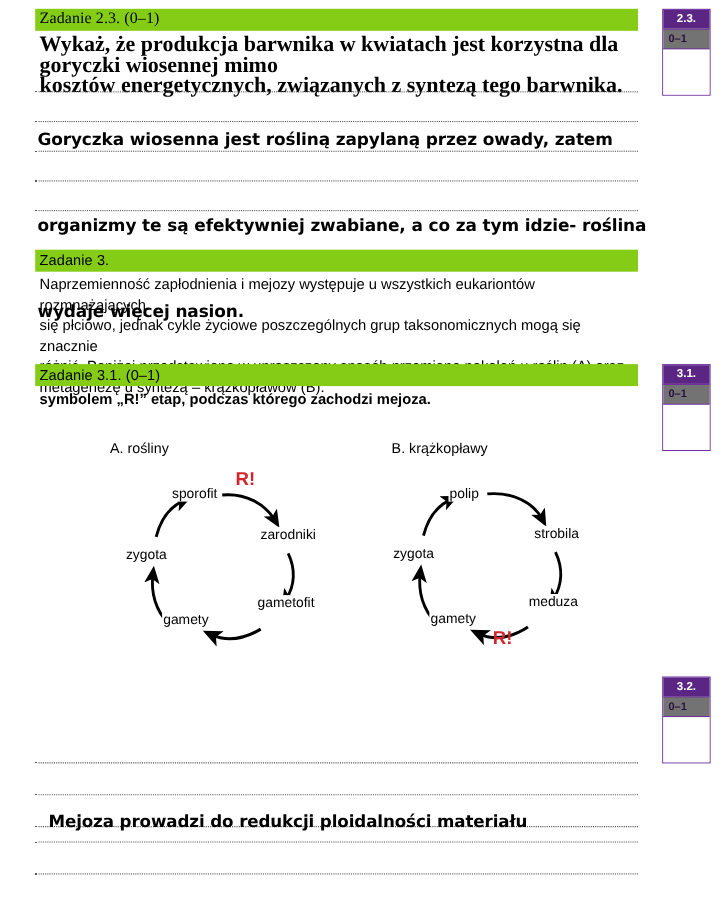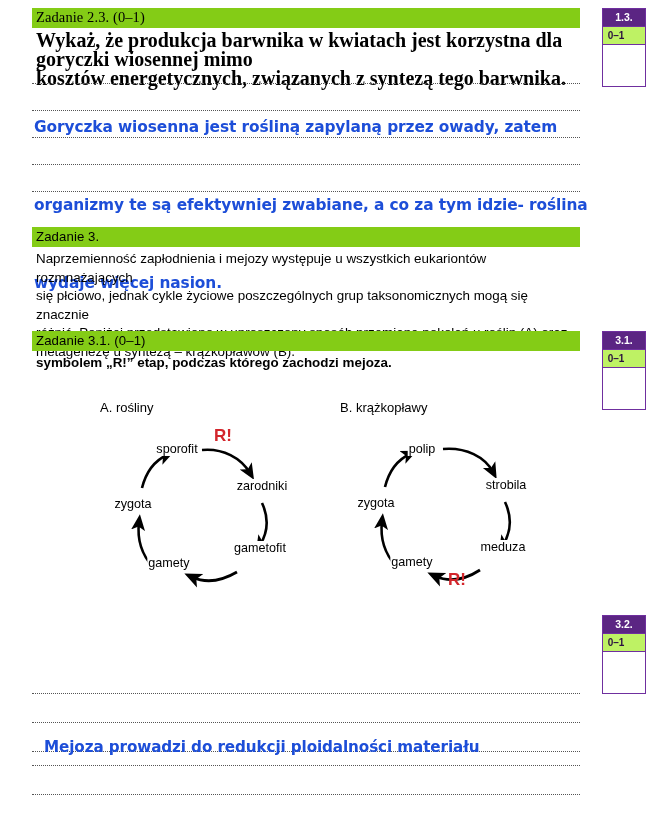--- a/index.html
+++ b/index.html
@@ -69,21 +69,21 @@
   .score-num {
     background: #5b2583;
     color: #ffffff;
     font-size: 10.5px;
     font-weight: bold;
     text-align: center;
     padding: 3px 0 3px 0;
     line-height: 11px;
   }
   .score-range {
-    background: #bef264;
+    background: #737373;
     color: #2a1040;
     font-size: 10px;
     font-weight: bold;
     text-align: center;
     padding: 3px 16px 3px 0;
     line-height: 11px;
     border-top: 1.2px solid #6f2f9f;
     border-bottom: 1.2px solid #6f2f9f;
   }
   .score-blank {
@@ -98,21 +98,21 @@
     width: 548px;
     height: 0;
     border-top: 1.4px dotted #555555;
   }
 
   
   .hand {
     position: absolute;
     left: 34px;
     width: 552px;
-    color: #1d4ed8;
+    color: #000000;
     font-family: "DejaVu Sans", sans-serif;
     font-weight: bold;
     font-size: 15.4px;
     line-height: 26px;
     letter-spacing: -0.1px;
     white-space: pre;
   }
   .hand.hand2 {
     left: 44px;
     font-size: 15.2px;
@@ -156,21 +156,21 @@
 
   <div class="task" style="top:8px;">
     <div class="task-header serif">Zadanie 2.3. (0–1)</div>
     <div class="task-body serif">
       <div>Wykaż, że produkcja barwnika w kwiatach jest korzystna dla goryczki wiosennej mimo</div>
       <div>kosztów energetycznych, związanych z syntezą tego barwnika.</div>
     </div>
   </div>
 
   <div class="score-box" style="top:8px;">
-    <div class="score-num">1.3.</div>
+    <div class="score-num">2.3.</div>
     <div class="score-range">0–1</div>
     <div class="score-blank"></div>
   </div>
 
   <div class="rule" style="top:83px;"></div>
   <div class="rule" style="top:110px;"></div>
   <div class="rule" style="top:137px;"></div>
   <div class="rule" style="top:164px;"></div>
   <div class="rule" style="top:191px;"></div>
 
@@ -229,21 +229,21 @@
     <div class="node" style="left:167px; top:86px;">zarodniki</div>
     <div class="node" style="left:165px; top:148px;">gametofit</div>
     <div class="node" style="left:74px;  top:163px;">gamety</div>
     <div class="node" style="left:38px;  top:104px;">zygota</div>
 
     <div class="rmark" style="left:128px; top:36px;">R!</div>
   </div>
 
   <div class="diagram" style="left:340px; top:400px; width:235px; height:195px;">
 
-    <div class="diagram-title" style="left:0px; top:0px;">B. krążkopławy</div>
+    <div class="diagram-title" style="left:16px; top:0px;">B. krążkopławy</div>
 
     <svg width="235" height="195" style="position:absolute; left:0; top:0;">
       <defs>
         <marker id="ah-b" markerWidth="7" markerHeight="7" refX="3.2" refY="3" orient="auto" markerUnits="strokeWidth">
           <path d="M0,0.3 L6.2,3 L0,5.7 L1.5,3 Z" fill="#000000"></path>
         </marker>
       </defs>
 
       <path d="M103,49 C126,47 145,57 153,72" stroke="#000" stroke-width="2.6" fill="none" marker-end="url(#ah-b)"></path>
 

